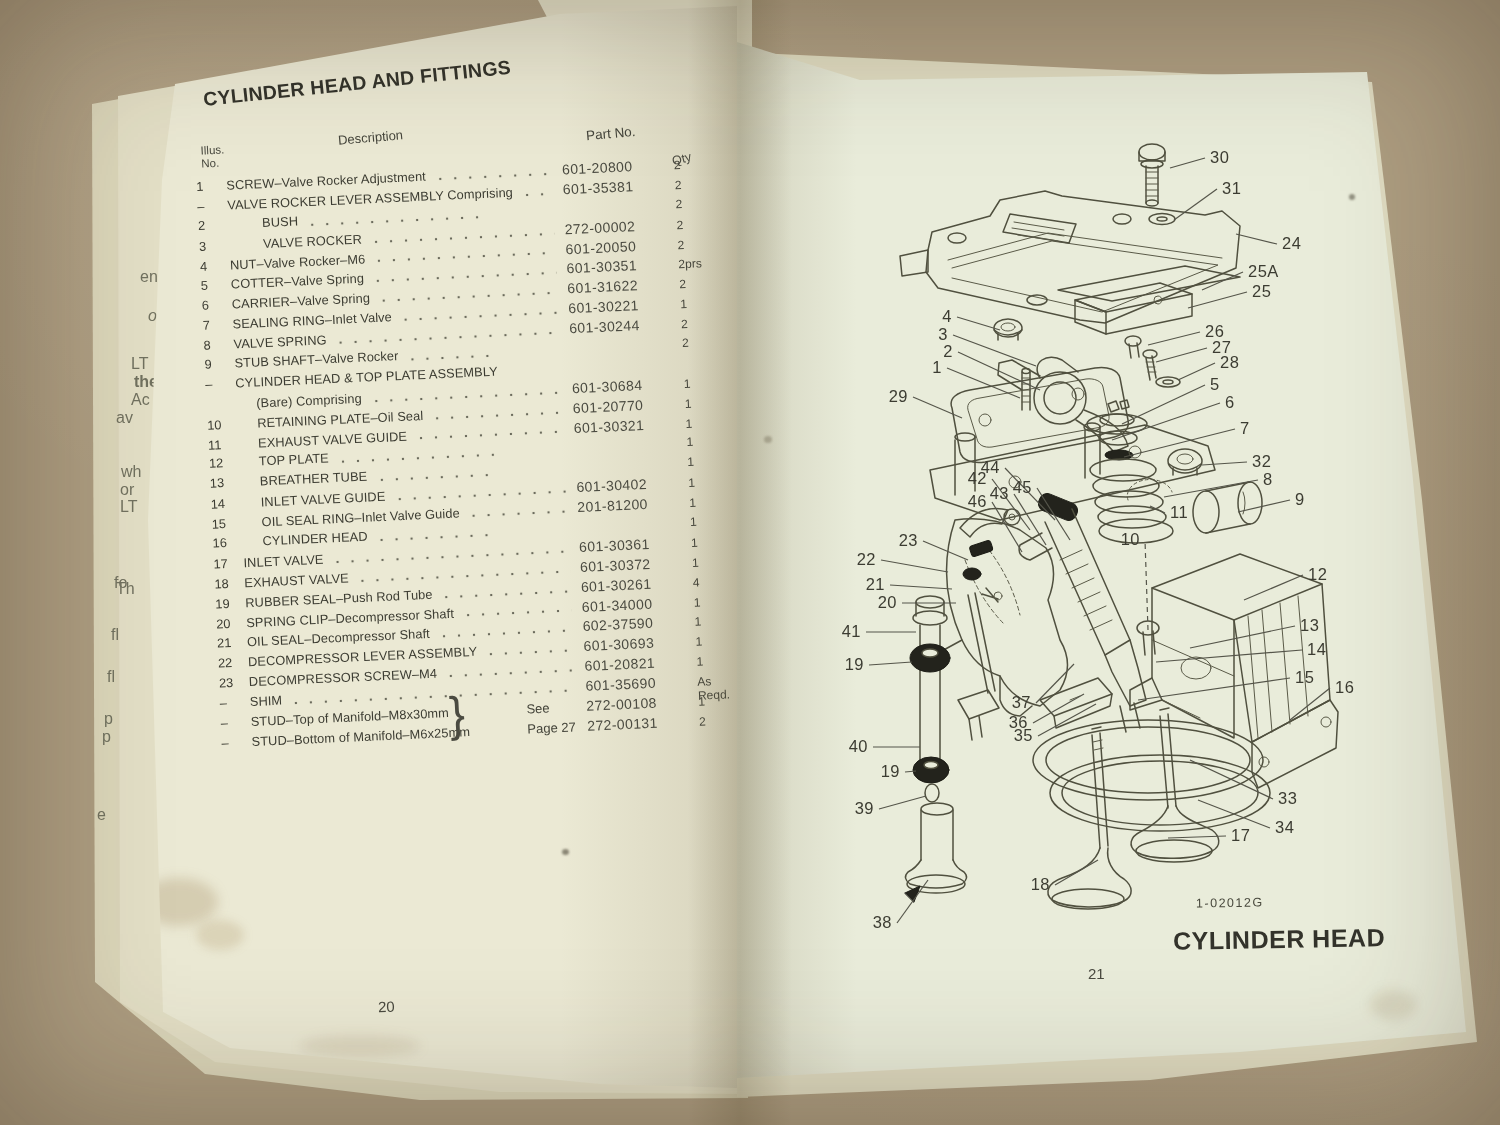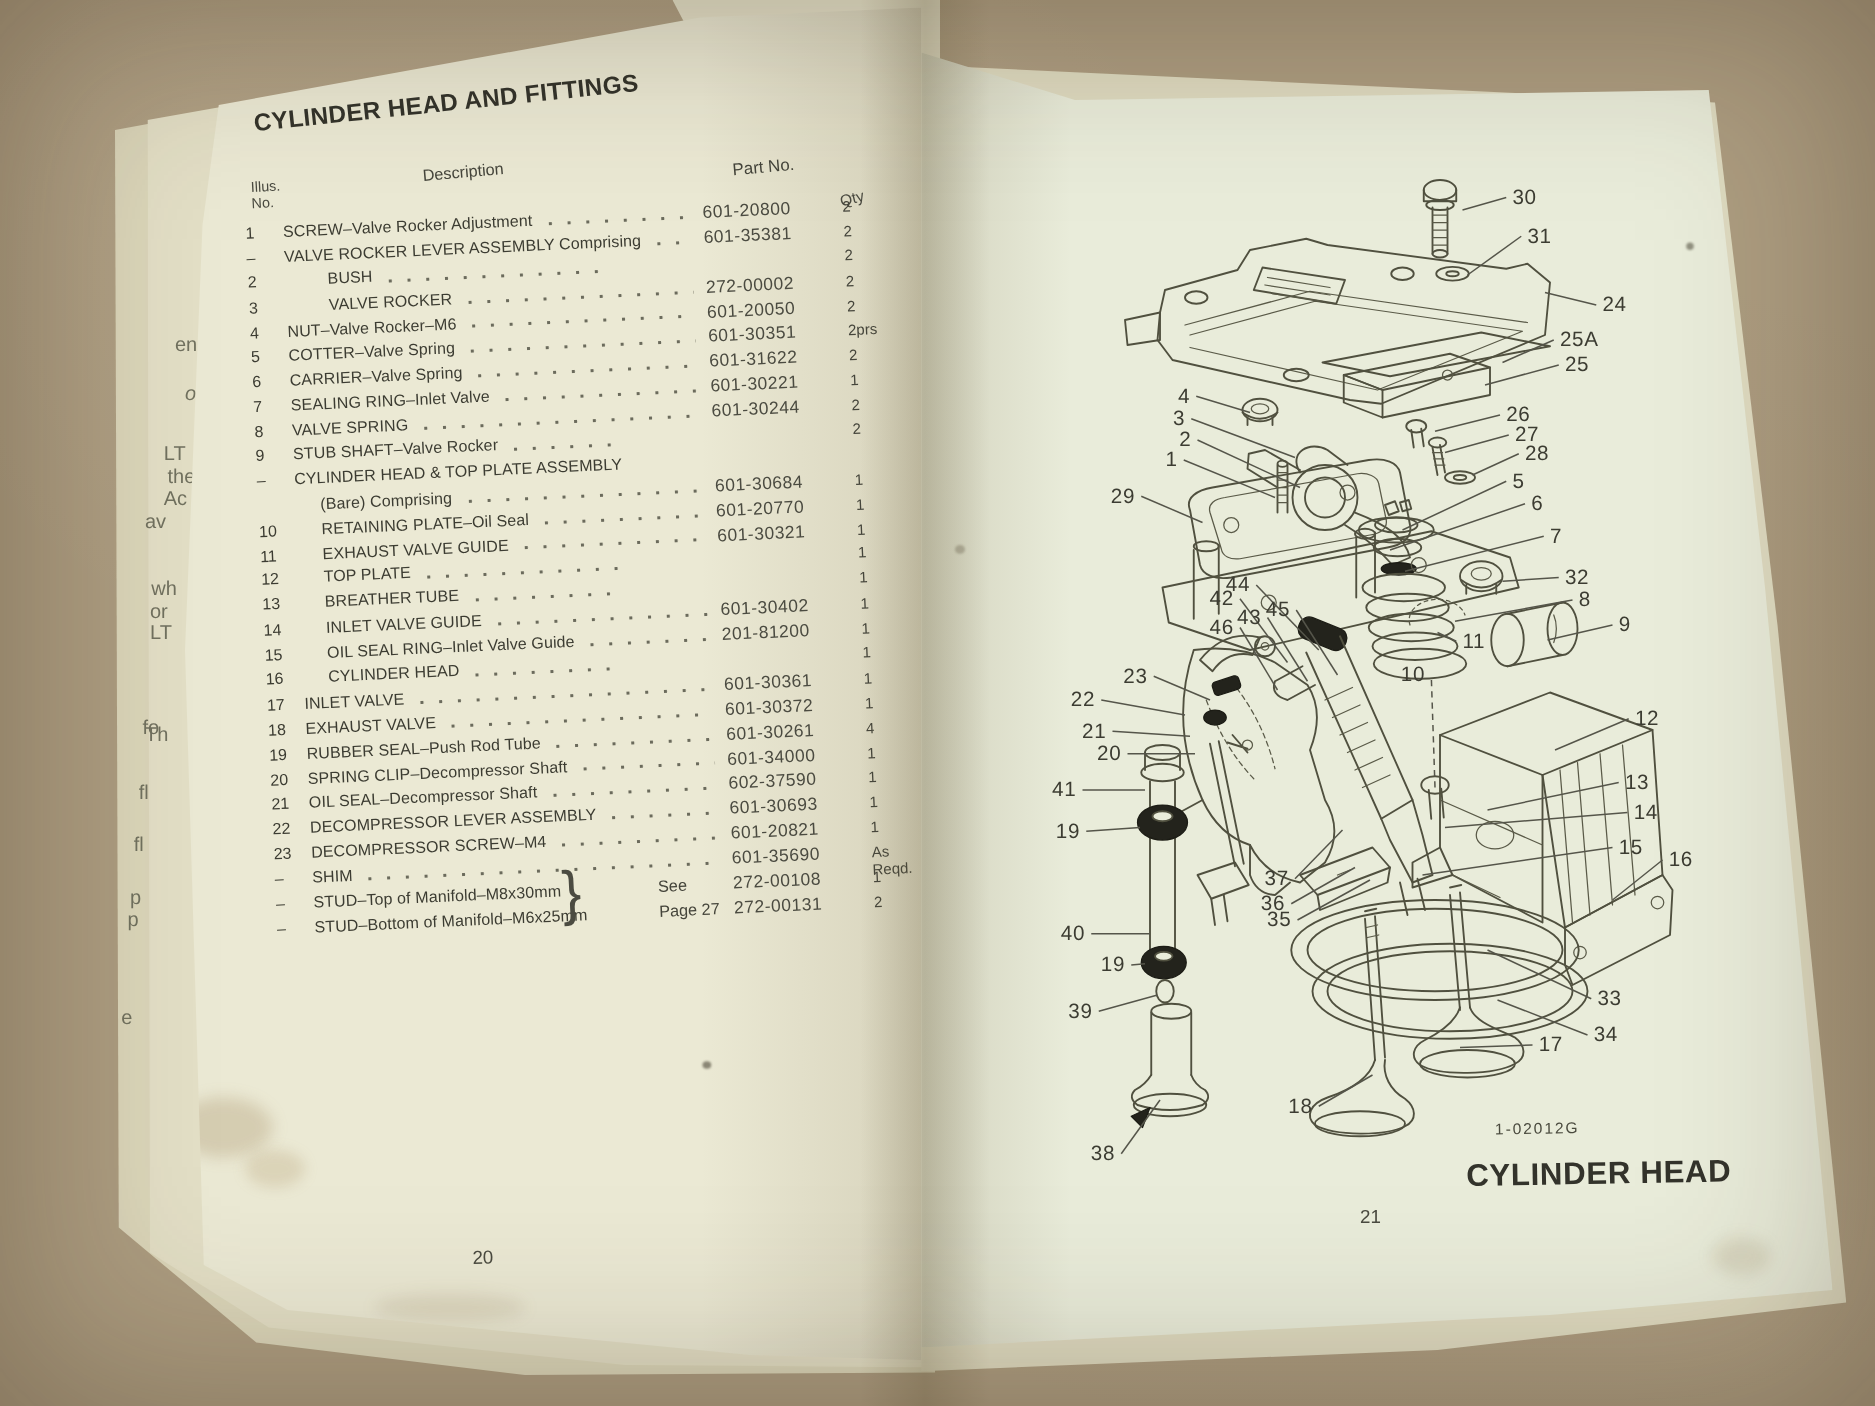--- a/index.html
+++ b/index.html
@@ -72,21 +72,21 @@
 <div id="scene">
 
   <div class="sheet" id="us-b"></div>
   <div class="sheet" id="us-a"></div>
   <div class="sheet" id="us-spine"></div>
   <div id="frag-layer">
       <span class="frag" style="left: 140px; top: 268px;">eng</span>
       <span class="frag" style="left: 136px; top: 288px; margin-left: 31px;">cor</span>
       <span class="frag" style="left: 148px; top: 307px; font-style: italic;">ob</span>
       <span class="frag" style="left: 131px; top: 355px;">LT</span>
-      <span class="frag" style="left: 134px; top: 373px;">the</span>
+      <span class="frag" style="left: 134px; top: 373px; font-weight: bold;">the</span>
       <span class="frag" style="left: 131px; top: 391px;">Ac</span>
       <span class="frag" style="left: 116px; top: 409px;">av</span>
       <span class="frag" style="left: 121px; top: 463px; text-align: right;">wh</span>
       <span class="frag" style="left: 120px; top: 481px;">or</span>
       <span class="frag" style="left: 120px; top: 498px;">LT</span>
       <span class="frag" style="left: 116px; top: 580px;">Th</span>
       <span class="frag" style="left: 114px; top: 574px;">fo</span>
       <span class="frag" style="left: 111px; top: 626px;">fl</span>
       <span class="frag" style="left: 107px; top: 668px;">fl</span>
       <span class="frag" style="left: 104px; top: 710px;">p</span>

